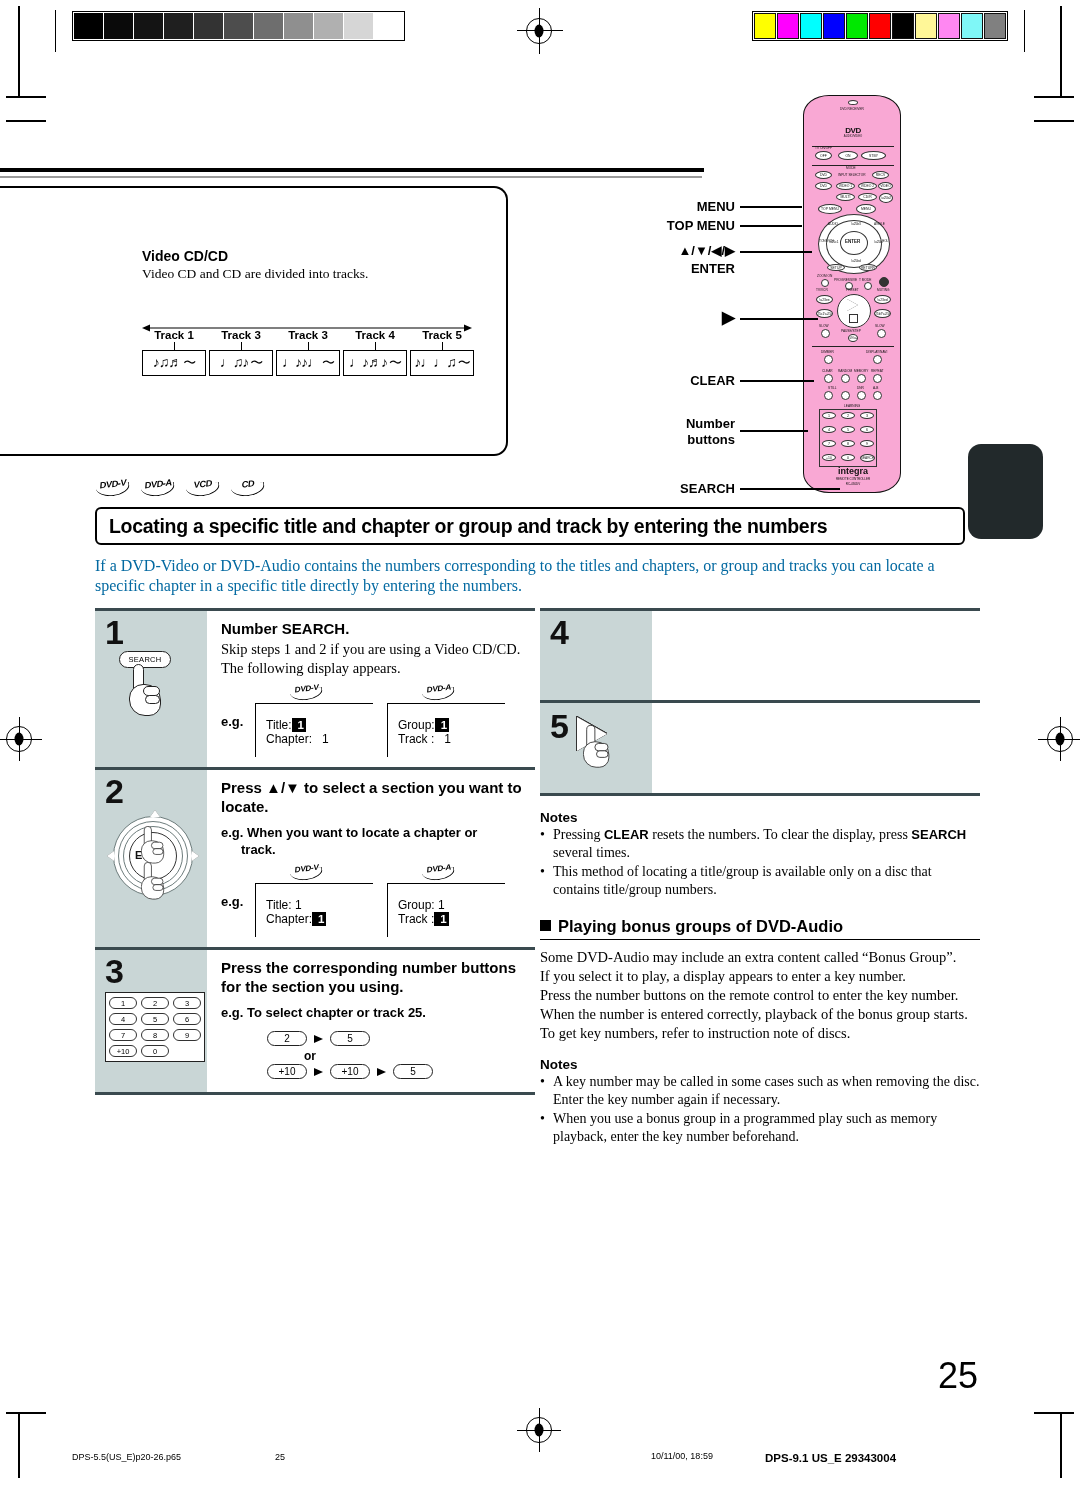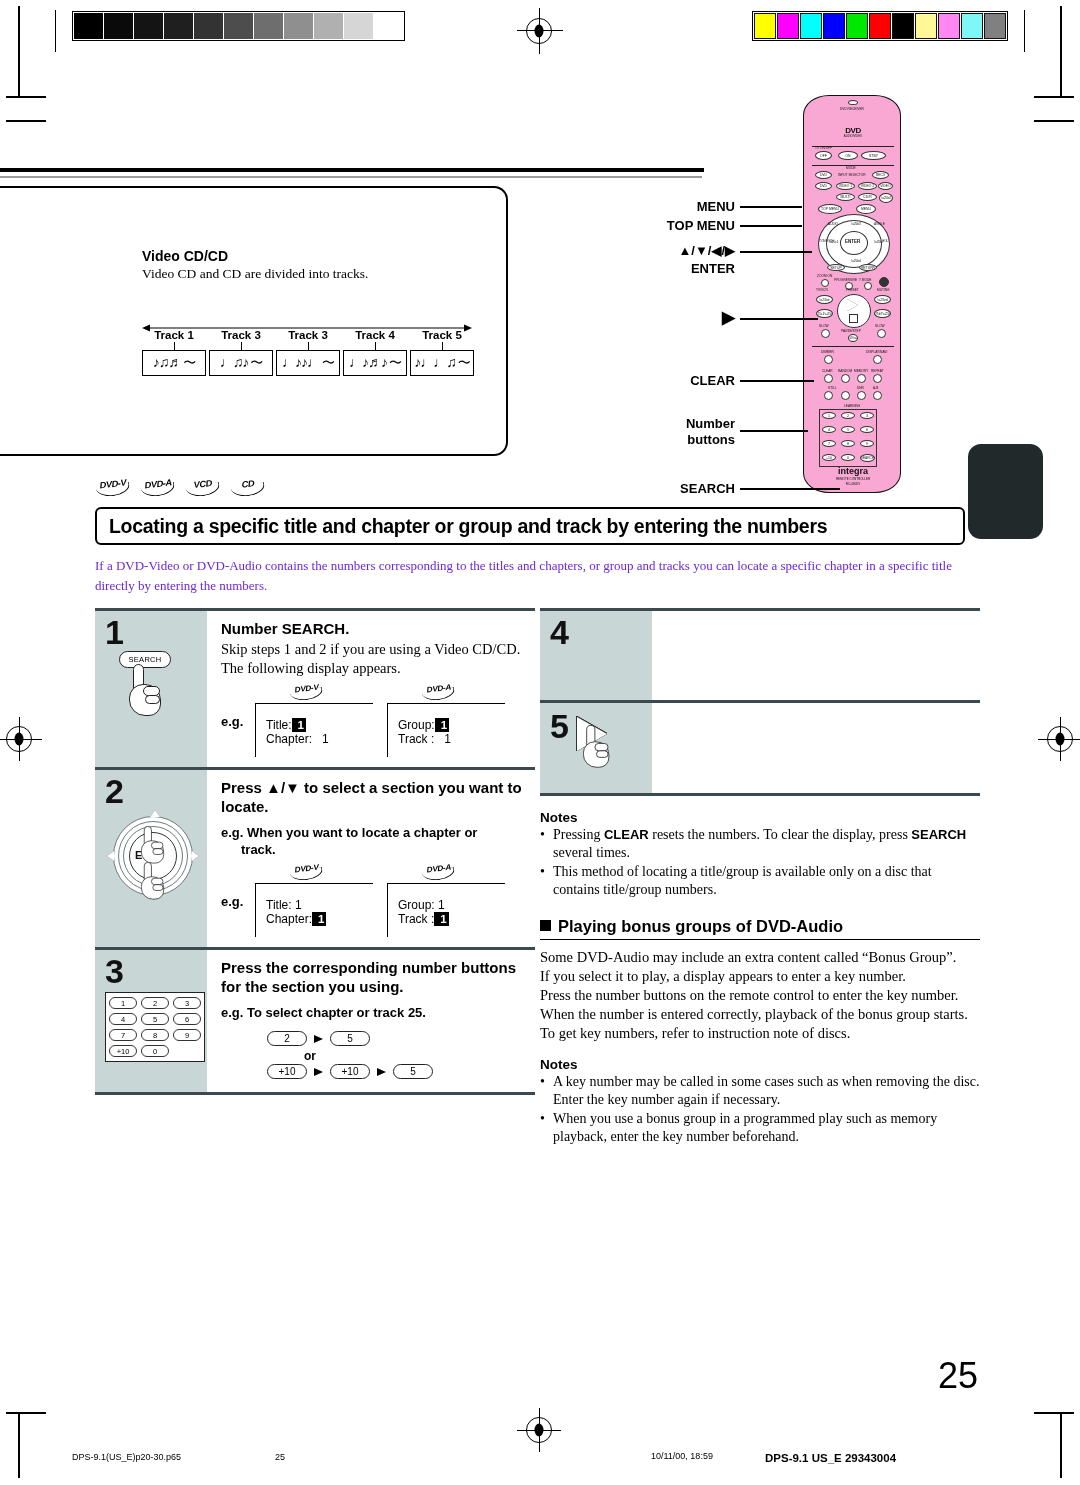--- a/index.html
+++ b/index.html
@@ -100,21 +100,21 @@
     position: absolute; left: 95px; top: 507px; width: 870px; height: 38px;
     border: 2px solid #000; border-radius: 6px; background: #fff;
     display: flex; align-items: center; padding-left: 12px;
   }
   .banner h1 {
     margin: 0; font-family: "Liberation Sans", sans-serif;
     font-weight: bold; font-size: 19.5px; color: #000; letter-spacing: -0.3px;
   }
   .intro {
     position: absolute; left: 95px; top: 556px; width: 880px;
-    font-size: 13px; line-height: 20px; color: #6d28d9;
+    font-size: 16px; line-height: 20px; color: #0369a1;
   }
 
   
   .col-left  { position: absolute; left: 95px;  top: 608px; width: 440px; }
   .col-right { position: absolute; left: 540px; top: 608px; width: 440px; }
 
   .step {
     display: flex; border-top: 3px solid #3a4a4f; background: #fff;
     position: relative;
   }
@@ -820,18 +820,18 @@
           <div class="note-item">
             <div class="note-bullet">•</div>
             <div>When you use a bonus group in a programmed play such as memory playback, enter the key number beforehand.</div>
           </div>
         </div>
     </div>
   </div>
 
   <div class="page-no">25</div>
 
-  <div class="foot sans" style="left:72px;top:1452px;">DPS-9.1(US_E)p20-30.p65</div>
+  <div class="foot sans" style="left:72px;top:1452px;">DPS-5.5(US_E)p20-26.p65</div>
   <div class="foot sans" style="left:275px;top:1452px;">25</div>
   <div class="foot sans" style="left:651px;top:1451px;">10/11/00, 18:59</div>
   <div class="foot bold" style="left:765px;top:1452px;">DPS-9.1 US_E   29343004</div>
 
 </div>
 
 </body></html>

